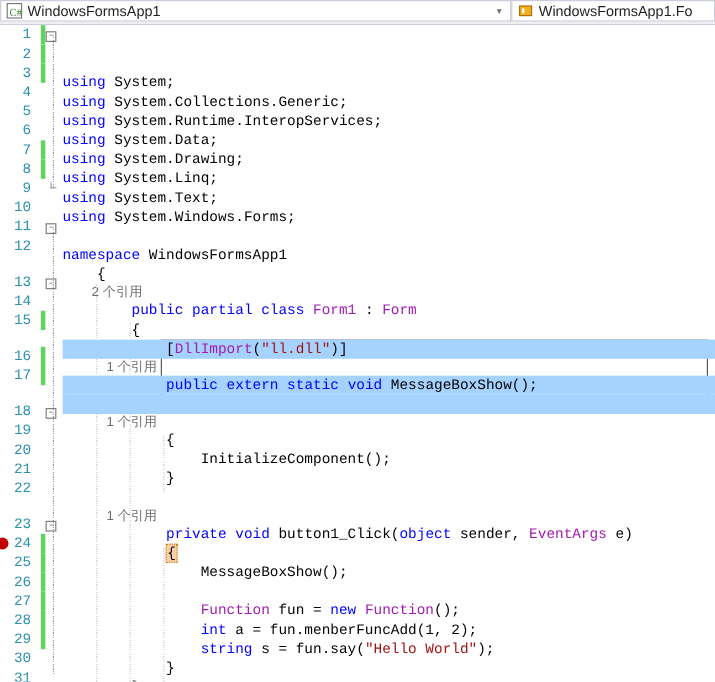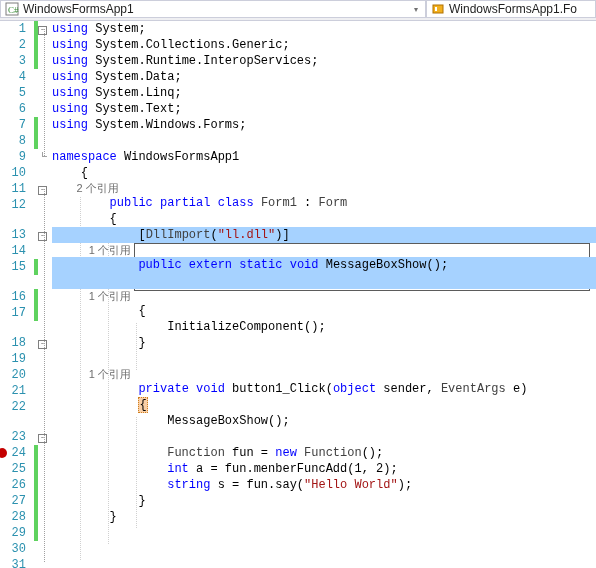--- a/index.html
+++ b/index.html
@@ -78,20 +78,21 @@
   }
   .gutter-change {
     width: 4px;
     background: #fff;
   }
   .code-area {
     flex: 1 1 auto;
     background: #fff;
     position: relative;
     overflow: hidden;
+    margin-top: 40px;
   }
 
   .line {
     height: 16px;
     line-height: 16px;
     white-space: pre;
     position: relative;
   }
   .gutter-num .line,
   .gutter-fold .line,
@@ -103,21 +104,21 @@
   .codelens {
     height: 14px;
     line-height: 14px;
     font-size: 11px;
     color: #6d6d6d;
     font-family: "Segoe UI", Tahoma, sans-serif;
     white-space: pre;
   }
 
   .kw   { color: #0000ff; }
-  .type { color: #404040; }
+  .type { color: #a21caf; }
   .str  { color: #a31515; }
 
   .fold-box {
     display: inline-block;
     width: 9px; height: 9px;
     border: 1px solid #808080;
     color: #808080;
     font-size: 9px;
     line-height: 7px;
     text-align: center;
@@ -400,20 +401,21 @@
     <span class="indent-guide" style="left:56px;top:208px;height:316px;"></span>
     <span class="indent-guide" style="left:84px;top:302px;height:48px;"></span>
     <span class="indent-guide" style="left:84px;top:396px;height:112px;"></span>
 
     <div class="highlight-box" style="left:82px;top:222px;width:454px;height:46px;border-color:#5b5b5b;"></div>
 
     <div class="line"><span class="kw">using</span><span> System;</span></div>
     <div class="line"><span class="kw">using</span><span> System.Collections.Generic;</span></div>
     <div class="line"><span class="kw">using</span><span> System.Runtime.InteropServices;</span></div>
     <div class="line"><span class="kw">using</span><span> System.Data;</span></div>
+    <div class="line"><span class="kw">using</span><span> System.Drawing;</span></div>
     <div class="line"><span class="kw">using</span><span> System.Linq;</span></div>
     <div class="line"><span class="kw">using</span><span> System.Text;</span></div>
     <div class="line"><span class="kw">using</span><span> System.Windows.Forms;</span></div>
     <div class="line"></div>
     <div class="line"><span class="kw">namespace</span><span> WindowsFormsApp1</span></div>
     <div class="line">    <span>{</span></div>
     <div class="codelens">        <span>2 个引用</span></div>
     <div class="line">        <span class="kw">public</span><span> </span><span class="kw">partial</span><span> </span><span class="kw">class</span><span> </span><span class="type">Form1</span><span> : </span><span class="type">Form</span></div>
     <div class="line">        <span>{</span></div>
     <div class="line highlight-line">            <span>[</span><span class="type">DllImport</span><span>(</span><span class="str">"ll.dll"</span><span>)]</span></div>

